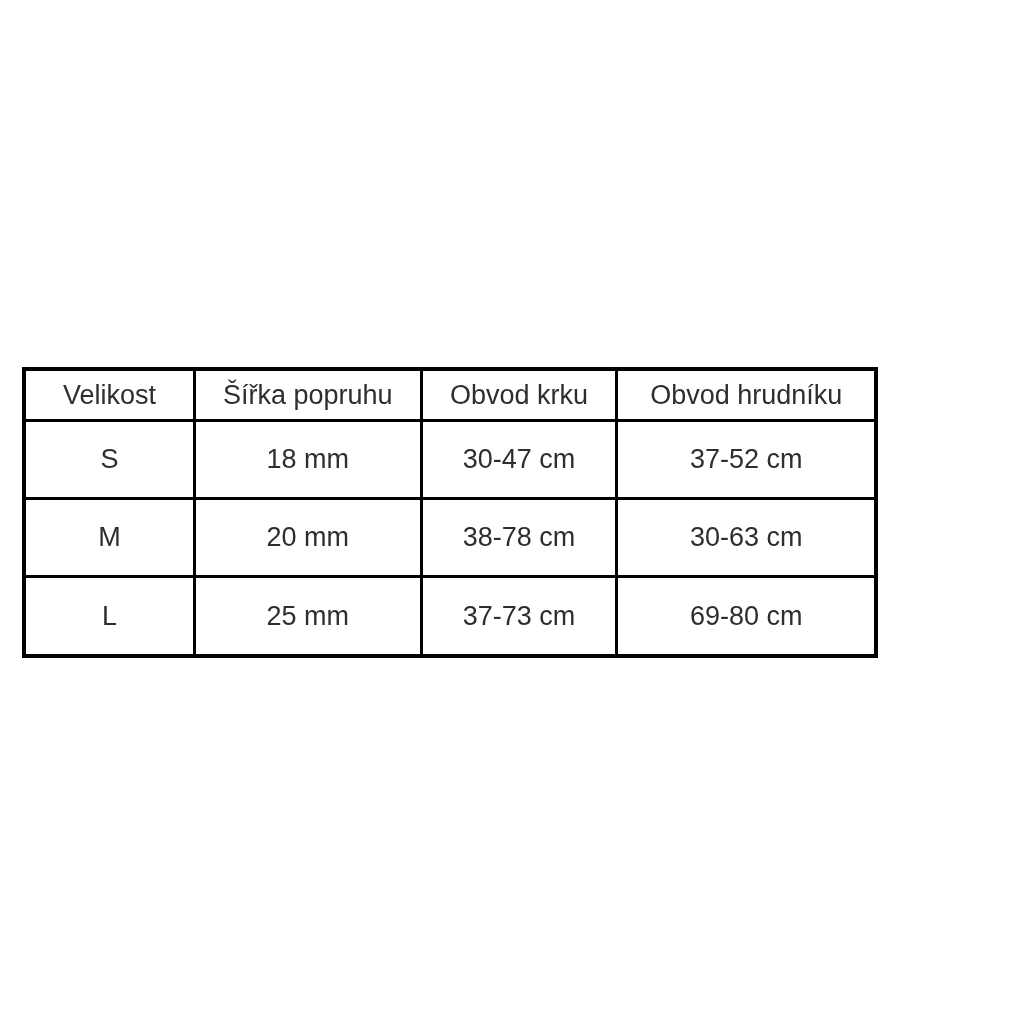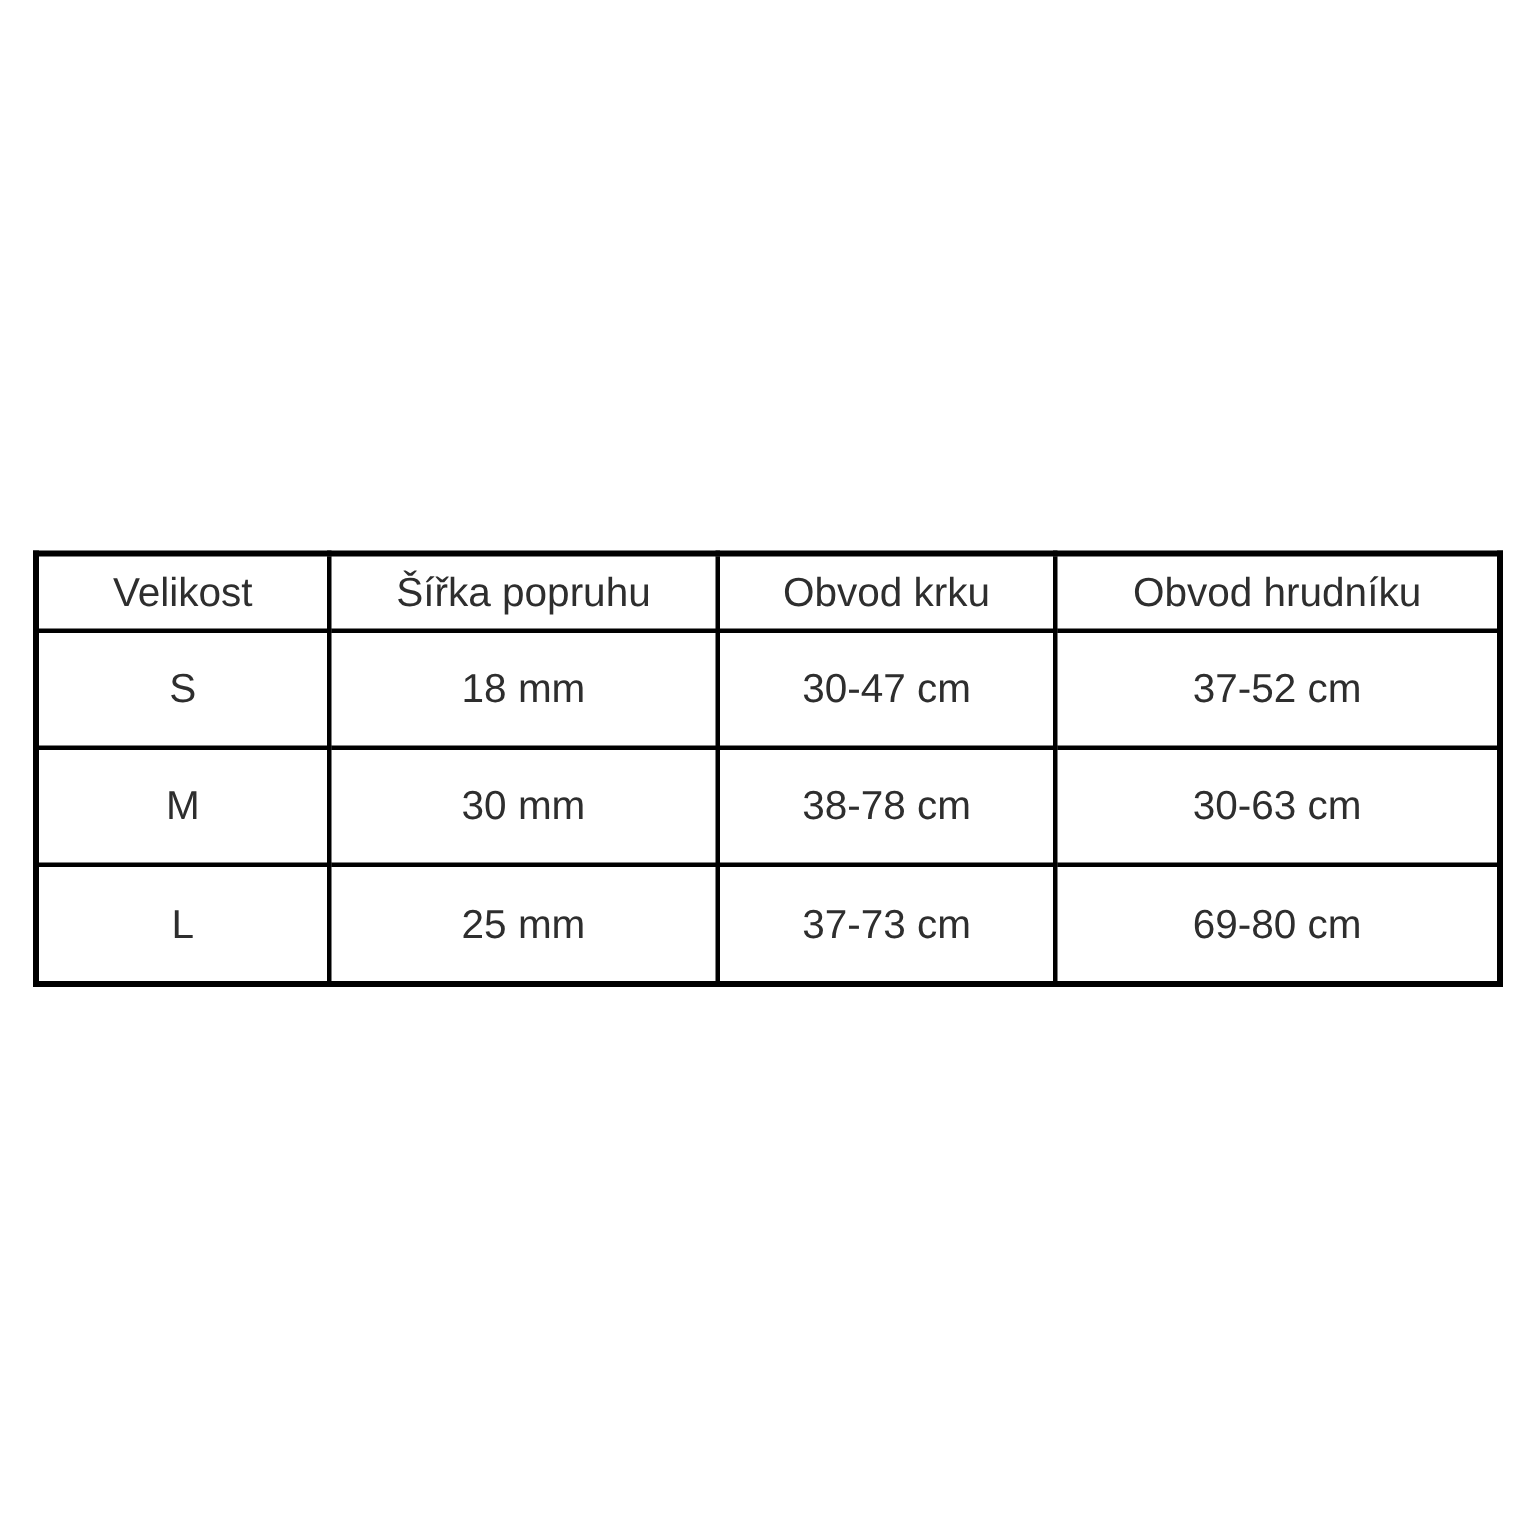--- a/index.html
+++ b/index.html
@@ -10,21 +10,21 @@
     width: 1024px;
     height: 1024px;
     background: #ffffff;
     position: relative;
     font-family: "Liberation Sans", sans-serif;
   }
   .size-table {
     position: absolute;
     left: 22px;
     top: 367px;
-    width: 980px;
+    width: 856px;
     height: 291px;
     border-collapse: collapse;
     table-layout: fixed;
     color: #2e2e2e;
   }
   .size-table th,
   .size-table td {
     border: 3px solid #000000;
     text-align: center;
     vertical-align: middle;
@@ -63,21 +63,21 @@
   </thead>
   <tbody>
     <tr>
       <td>S</td>
       <td>18 mm</td>
       <td>30-47 cm</td>
       <td>37-52 cm</td>
     </tr>
     <tr>
       <td>M</td>
-      <td>30 mm</td>
+      <td>20 mm</td>
       <td>38-78 cm</td>
       <td>30-63 cm</td>
     </tr>
     <tr>
       <td>L</td>
       <td>25 mm</td>
       <td>37-73 cm</td>
       <td>69-80 cm</td>
     </tr>
   </tbody>

